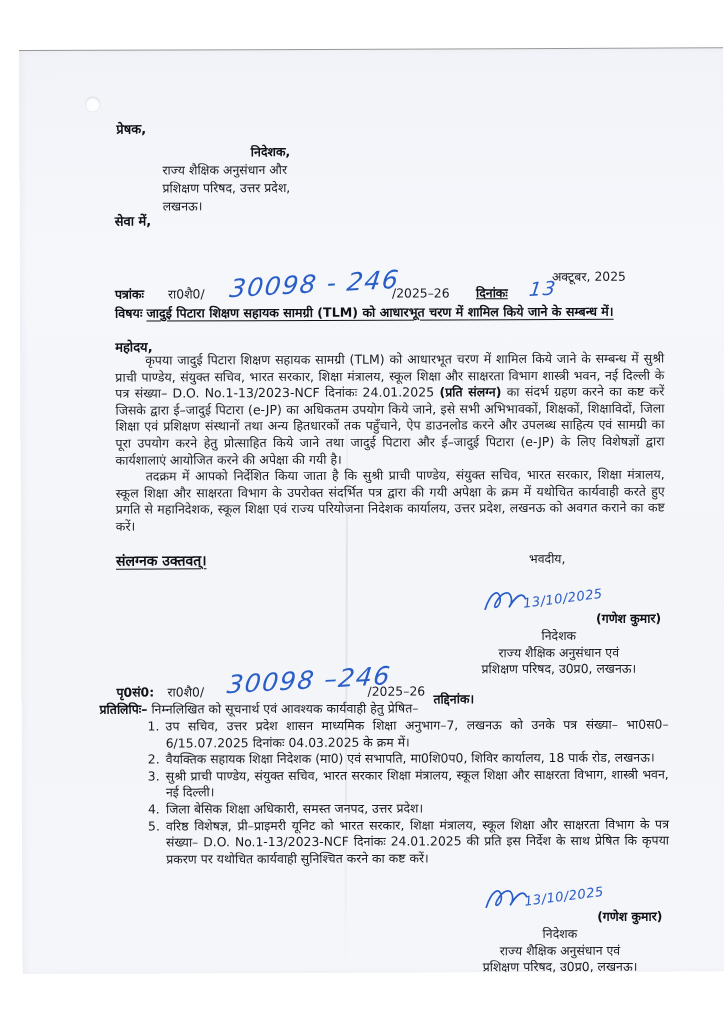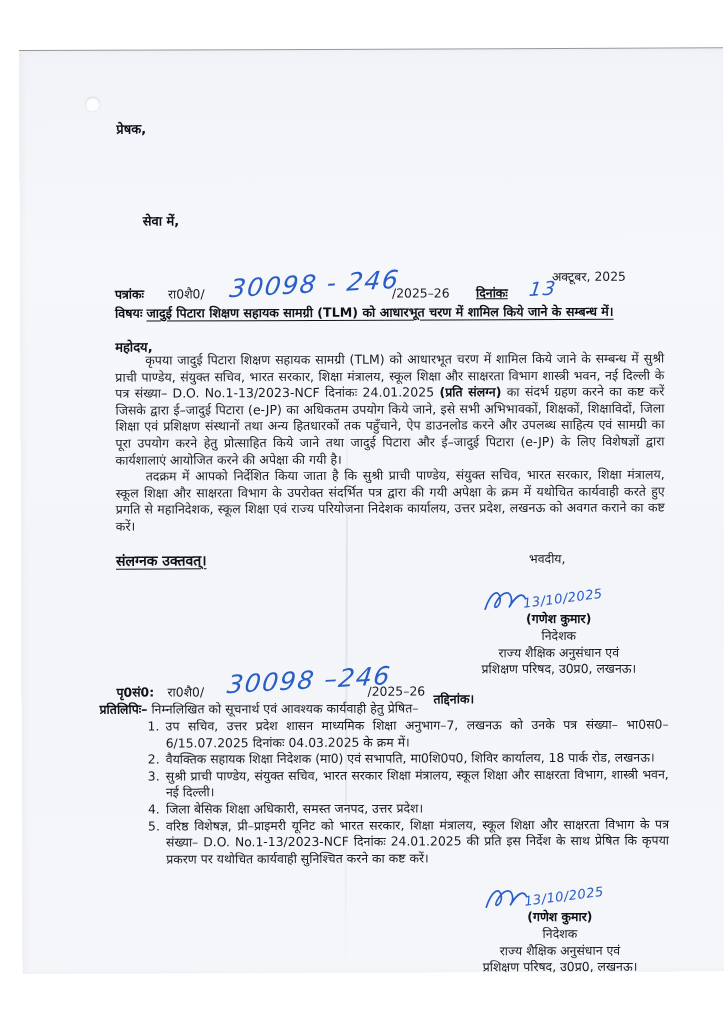--- a/index.html
+++ b/index.html
@@ -20,21 +20,21 @@
     position:absolute;left:86px;top:96px;width:15px;height:15px;border-radius:50%;
     background:#fcfdfe;box-shadow:inset 0 1px 2px rgba(60,60,80,0.18), 0 0 1px rgba(120,120,140,0.25);
   }
   .crease{
     position:absolute;left:344px;top:380px;width:2px;height:592px;
     background:linear-gradient(180deg,rgba(120,130,150,0) 0%,rgba(120,130,150,0.16) 30%,rgba(120,130,150,0.12) 70%,rgba(120,130,150,0) 100%);
     transform:rotate(0.4deg);
   }
   .abs{position:absolute;}
   .t{font-size:12.4px;line-height:16.6px;}
-  .b{font-weight:bold;color:#101018;}
+  .b{font-weight:bold;color:#101018;text-align:right;}
   .u{text-decoration:underline;text-decoration-thickness:1px;text-underline-offset:3px;}
   .block{font-size:12.4px;line-height:17px;}
   .sender-lines{left:163px;top:143px;line-height:18px;}
   .recipient-lines{left:163px;top:231px;line-height:17px;}
   .subject{left:115px;top:304px;width:552px;padding-left:48px;text-indent:-48px;text-align:justify;line-height:17.5px;font-size:12.6px;}
   .paras{left:115px;top:352px;width:549px;text-align:justify;font-size:12.5px;line-height:16.6px;}
   .paras p{margin:0;text-indent:30px;}
   .hw{
     color:#2a5ec7;font-style:italic;
     transform:skewX(-10deg) rotate(-3deg);transform-origin:left bottom;
@@ -52,22 +52,28 @@
 </style>
 </head>
 <body>
 
 <div class="letter-wrap">
   <div class="paper"></div>
   <div class="punch-hole"></div>
   <div class="crease"></div>
 
   <div class="abs t b" style="left:117px;top:121px;font-size:13px;">प्रेषक,</div>
+  <div class="abs block sender-lines">
+    <div class="b">निदेशक,</div>
+    <div>राज्य शैक्षिक अनुसंधान और</div>
+    <div>प्रशिक्षण परिषद, उत्तर प्रदेश,</div>
+    <div>लखनऊ।</div>
+  </div>
 
-  <div class="abs t b" style="left:115px;top:213px;font-size:13px;margin-left:28px;">सेवा में,</div>
+  <div class="abs t b" style="left:115px;top:213px;font-size:13px;">सेवा में,</div>
 
   <div class="abs t b" style="left:115px;top:286px;">पत्रांकः</div>
   <div class="abs t" style="left:168px;top:286px;">रा0शै0/</div>
   <div class="abs hw hw-big" style="left:228px;top:274px;">30098 - 246</div>
   <div class="abs t" style="left:392px;top:286px;">/2025–26</div>
   <div class="abs t b" style="left:476px;top:286px;text-decoration:underline;">दिनांकः</div>
   <div class="abs hw hw-day" style="left:528px;top:279px;">13</div>
   <div class="abs t" style="left:552px;top:270px;">अक्टूबर, 2025</div>
 
   <div class="abs subject">

